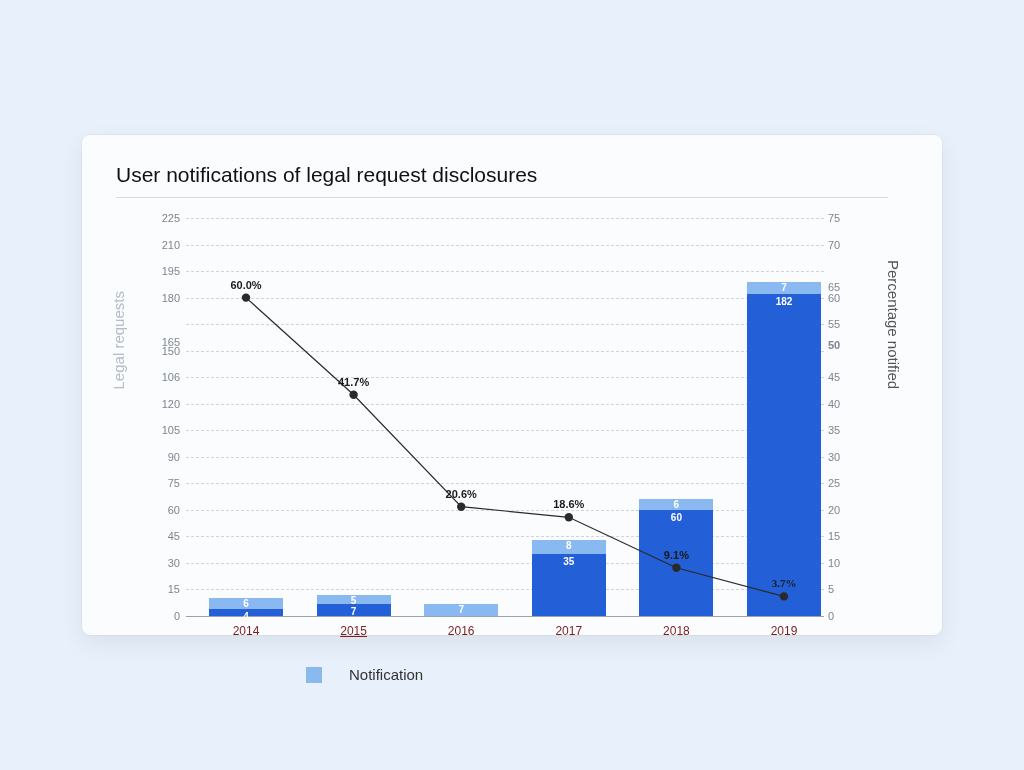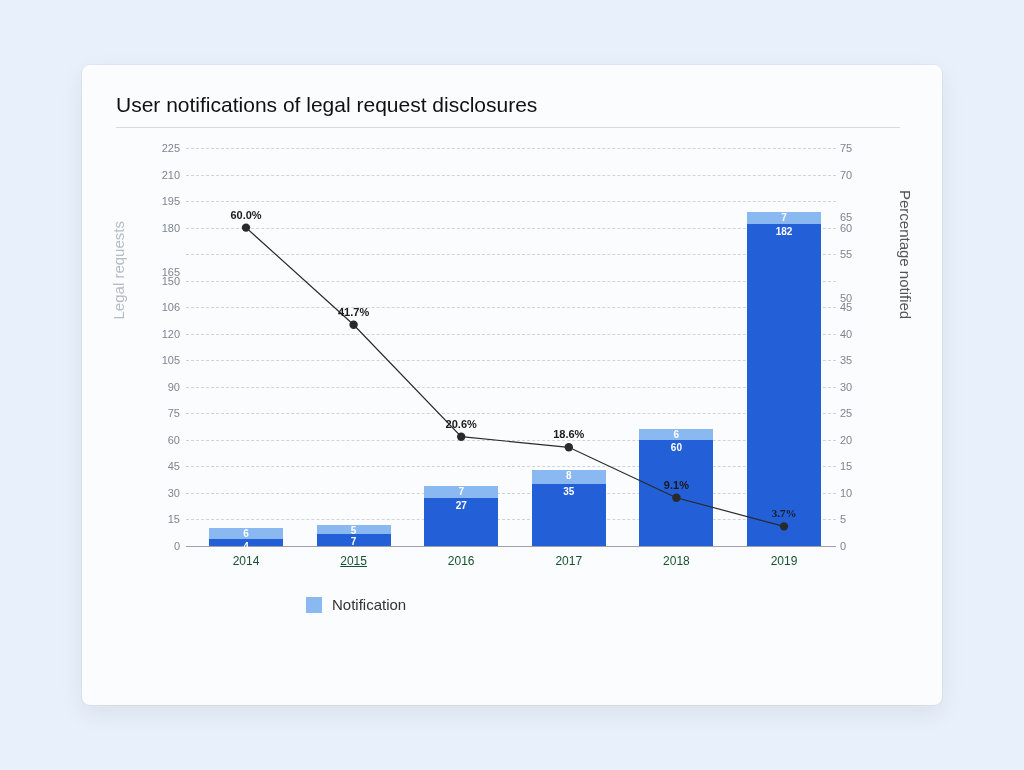--- a/index.html
+++ b/index.html
@@ -8,25 +8,25 @@
     width: 1024px;
     height: 770px;
     background: #e8f1fb;
     font-family: -apple-system, BlinkMacSystemFont, "Segoe UI", Arial, sans-serif;
     display: flex;
     align-items: center;
     justify-content: center;
   }
   .card {
     width: 860px;
-    height: 640px;
+    height: 500px;
     background: #fbfcfd;
     border-radius: 8px;
     box-shadow: 0 0 0 1px rgba(0,0,0,0.03), 0 8px 24px rgba(0,0,0,0.07);
-    padding: 28px 42px 20px 34px;
+    padding: 28px 54px 20px 34px;
     position: relative;
   }
   .title {
     font-size: 21px;
     font-weight: 500;
     color: #111;
     padding-bottom: 10px;
     border-bottom: 1px solid #d6dbe0;
     margin-bottom: 8px;
   }
@@ -82,21 +82,21 @@
     text-align: left;
     font-size: 11px;
     color: #7d858f;
     transform: translateY(-50%);
   }
   .x-tick {
     position: absolute;
     bottom: -22px;
     transform: translateX(-50%);
     font-size: 12px;
-    color: #14532d;
+    color: #7f1d1d;
   }
   .bar-stack {
     position: absolute;
     bottom: 0;
     width: 74px;
     transform: translateX(-50%);
   }
   .bar-seg {
     width: 100%;
     position: relative;
@@ -126,21 +126,21 @@
     transform: translate(-50%, -160%);
     white-space: nowrap;
   }
   .legend {
     margin-top: 18px;
     margin-left: 190px;
   }
   .legend-row {
     display: flex;
     align-items: center;
-    gap: 10px;
+    gap: 27px;
     font-size: 15px;
     color: #333;
     margin: 6px 0;
   }
   .swatch {
     width: 16px; height: 16px;
   }
   .swatch.notif { background: #89b9f0; }
   .swatch.gag { background: #235fd6; }
 </style>
@@ -189,21 +189,21 @@
         <div class="y-tick-r" style="top: 398px;">0</div>
         <div class="y-tick-r" style="top: 371.467px;">5</div>
         <div class="y-tick-r" style="top: 344.933px;">10</div>
         <div class="y-tick-r" style="top: 318.4px;">15</div>
         <div class="y-tick-r" style="top: 291.867px;">20</div>
         <div class="y-tick-r" style="top: 265.333px;">25</div>
         <div class="y-tick-r" style="top: 238.8px;">30</div>
         <div class="y-tick-r" style="top: 212.267px;">35</div>
         <div class="y-tick-r" style="top: 185.733px;">40</div>
         <div class="y-tick-r" style="top: 159.2px;">45</div>
-        <div class="y-tick-r" style="top: 150px;">50</div>
+        <div class="y-tick-r" style="top: 127px; font-weight: bold;">50</div>
         <div class="y-tick-r" style="top: 106.133px;">55</div>
         <div class="y-tick-r" style="top: 79.6px;">60</div>
         <div class="y-tick-r" style="top: 69px;">65</div>
         <div class="y-tick-r" style="top: 26.5333px;">70</div>
         <div class="y-tick-r" style="top: 0px;">75</div>
         <div class="bar-stack" style="left: 60px;">
           <div class="bar-seg notif" style="height: 10.6133px;">
             <div class="bar-label">6</div>
           </div>
           <div class="bar-seg gag" style="height: 7.07556px;">
@@ -216,23 +216,20 @@
             <div class="bar-label">5</div>
           </div>
           <div class="bar-seg gag" style="height: 12.3822px;">
             <div class="bar-label">7</div>
           </div>
         </div>
         <div class="x-tick" style="left: 167.6px; text-decoration: underline;">2015</div>
         <div class="bar-stack" style="left: 275.2px;">
           <div class="bar-seg notif" style="height: 12.3822px;">
             <div class="bar-label">7</div>
-          </div>
-          <div class="bar-seg gag" style="height: 47.76px;">
-            <div class="bar-label">27</div>
           </div>
         </div>
         <div class="x-tick" style="left: 275.2px;">2016</div>
         <div class="bar-stack" style="left: 382.8px;">
           <div class="bar-seg notif" style="height: 14.1511px;">
             <div class="bar-label">8</div>
           </div>
           <div class="bar-seg gag" style="height: 61.9111px;">
             <div class="bar-label">35</div>
           </div>

